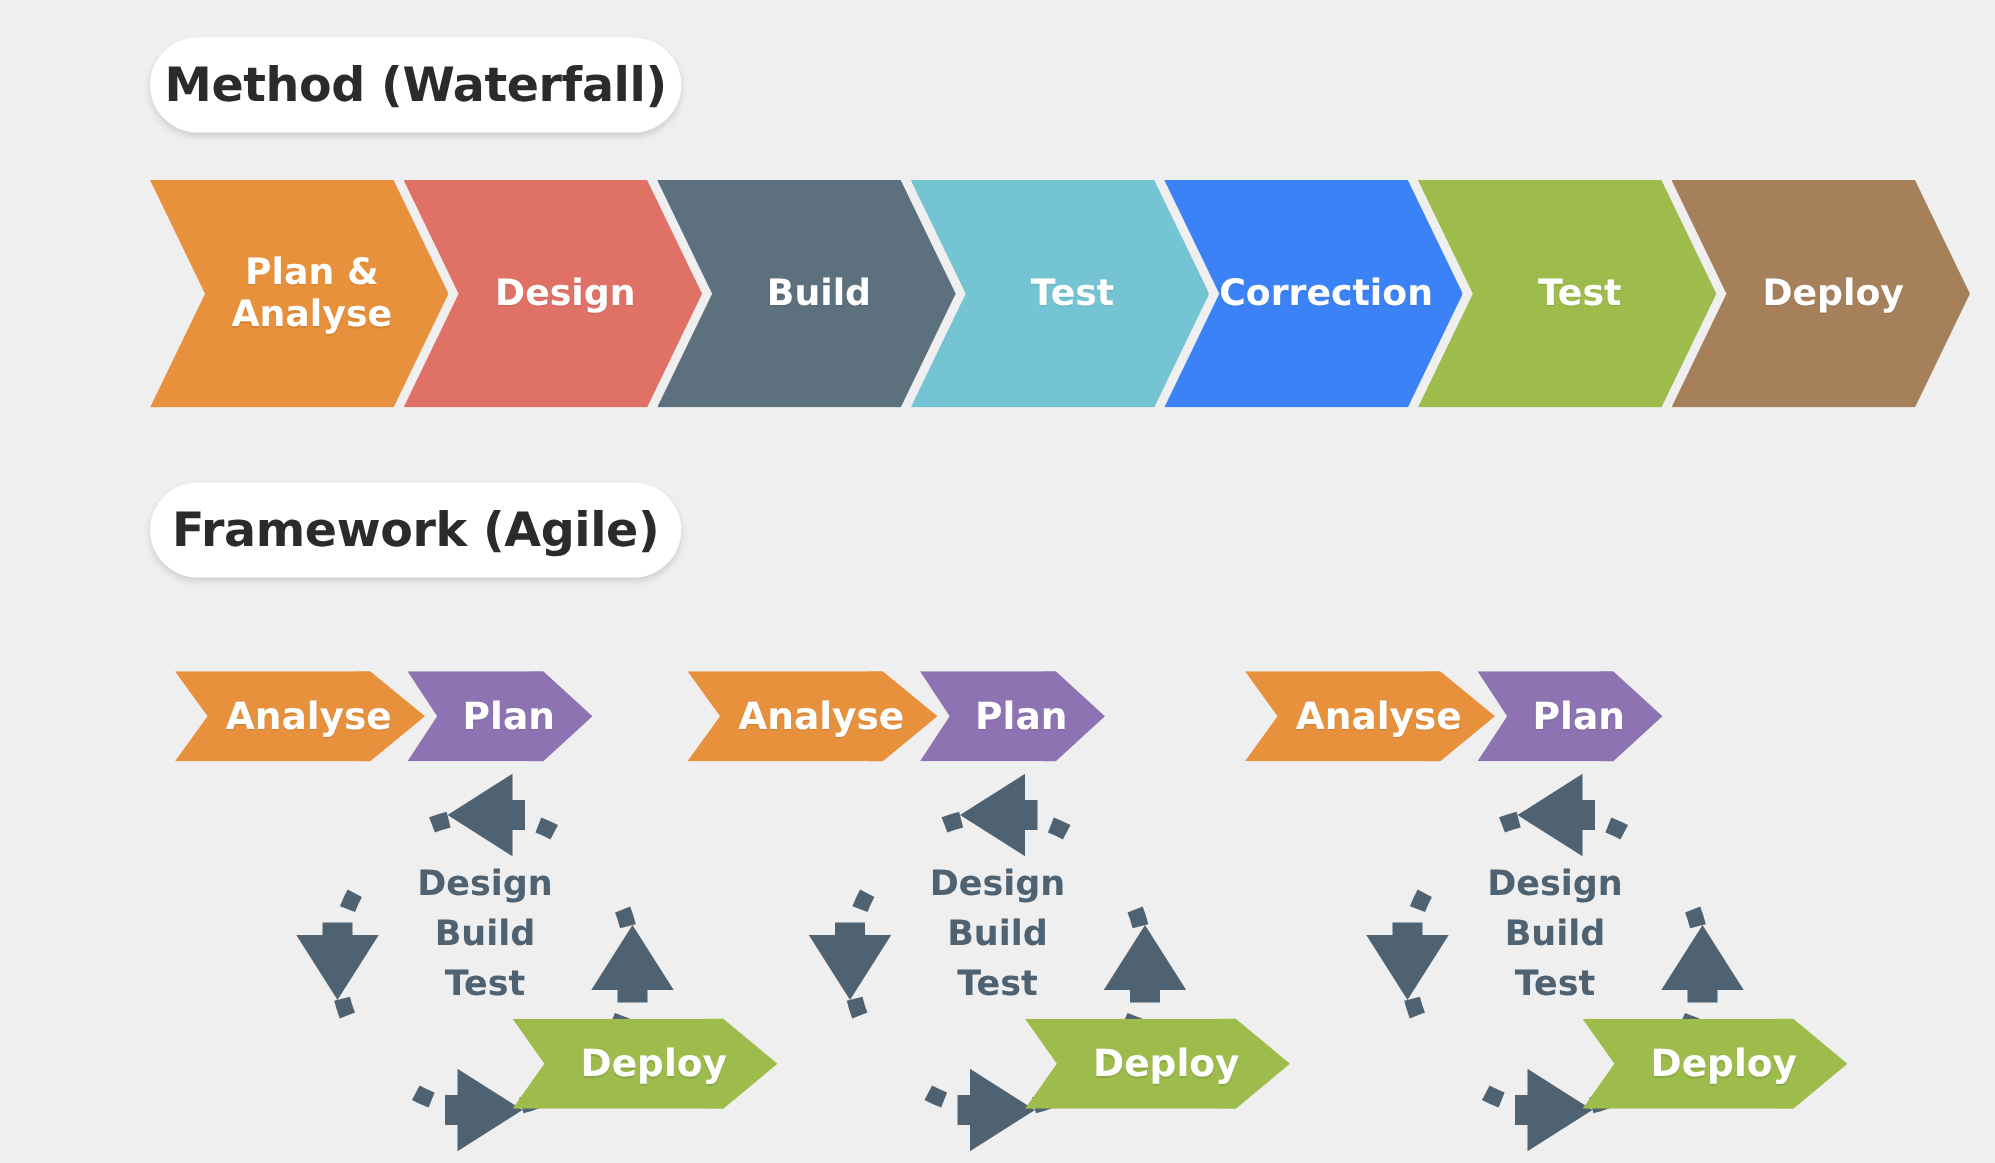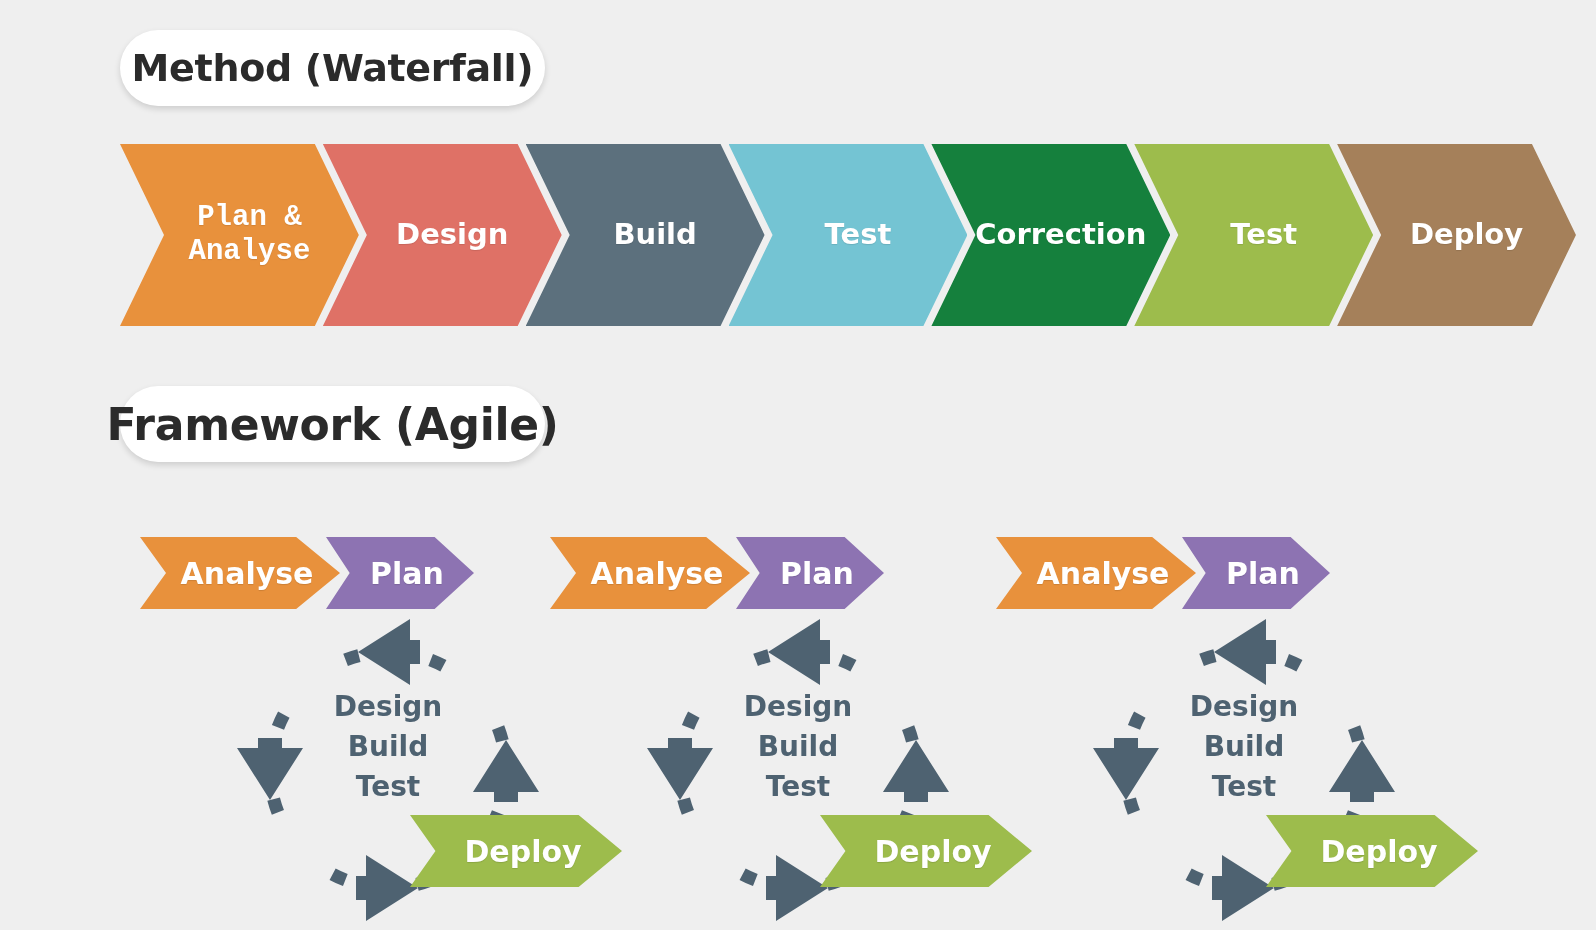--- a/index.html
+++ b/index.html
@@ -26,21 +26,21 @@
     display: flex;
     align-items: center;
     justify-content: center;
     box-shadow: 0 3px 6px rgba(0,0,0,0.14);
     color: #2B2B2B;
     font-weight: bold;
     letter-spacing: -0.3px;
     white-space: nowrap;
   }
   #pill-method  { left: 92px;  top: 30px;  width: 425px; height: 76px; font-size: 38px; }
-  #pill-agile   { left: 92px;  top: 386px; width: 425px; height: 76px; font-size: 44px; }
+  #pill-agile   { left: 92px;  top: 386px; width: 425px; height: 76px; font-size: 38px; }
 
   
   #waterfall {
     position: absolute;
     left: 92px;
     top: 144px;
     width: 1412px;
     height: 182px;
   }
   .chev {
@@ -112,34 +112,34 @@
 </head>
 <body>
 
 <div id="canvas">
 
   <div id="pill-method" class="title-pill">
     <span>Method (Waterfall)</span>
   </div>
 
   <div id="waterfall">
-      <div class="chev first" style="left: 0px; width: 238.857px; background: rgb(232, 145, 60); z-index: 7; font-family: Liberation Mono, monospace;">
+      <div class="chev first" style="left: 0px; width: 238.857px; background: rgb(232, 145, 60); z-index: 7;">
         <span class="chev-label" style="white-space: pre-line;">Plan &amp;
 Analyse</span>
       </div>
       <div class="chev" style="left: 202.857px; width: 238.857px; background: rgb(223, 113, 102); z-index: 6;">
         <span class="chev-label" style="white-space: pre-line;">Design</span>
       </div>
       <div class="chev" style="left: 405.714px; width: 238.857px; background: rgb(92, 112, 125); z-index: 5;">
         <span class="chev-label" style="white-space: pre-line;">Build</span>
       </div>
       <div class="chev" style="left: 608.571px; width: 238.857px; background: rgb(116, 196, 211); z-index: 4;">
         <span class="chev-label" style="white-space: pre-line;">Test</span>
       </div>
-      <div class="chev" style="left: 811.429px; width: 238.857px; background: #15803d; z-index: 3;">
+      <div class="chev" style="left: 811.429px; width: 238.857px; background: #3b82f6; z-index: 3;">
         <span class="chev-label" style="white-space: pre-line;">Correction</span>
       </div>
       <div class="chev" style="left: 1014.29px; width: 238.857px; background: rgb(157, 188, 76); z-index: 2;">
         <span class="chev-label" style="white-space: pre-line;">Test</span>
       </div>
       <div class="chev" style="left: 1217.14px; width: 238.857px; background: rgb(165, 128, 90); z-index: 1;">
         <span class="chev-label" style="white-space: pre-line;">Deploy</span>
       </div>
     </div>
 

